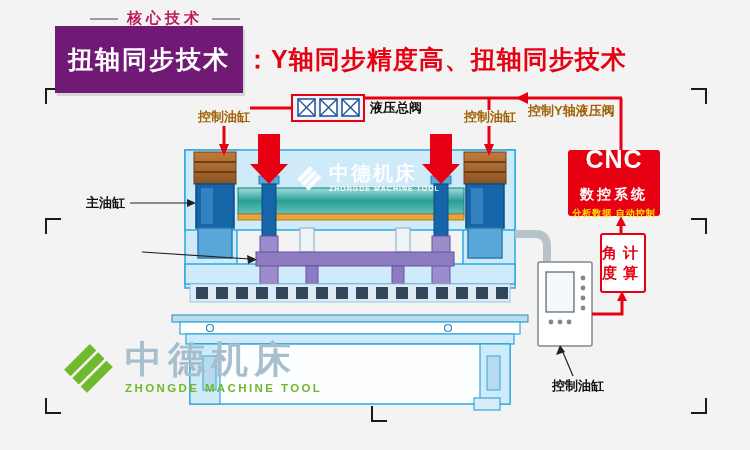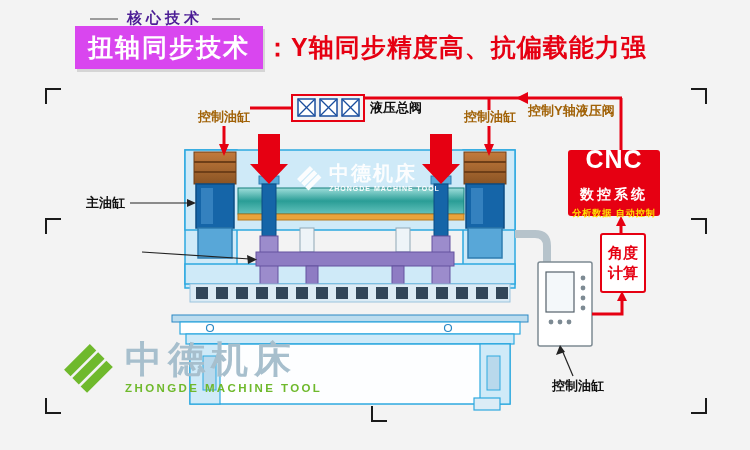--- a/index.html
+++ b/index.html
@@ -13,41 +13,41 @@
   .mark.tr{left:691px;top:88px;border-top:2px solid #1a1a1a;border-right:2px solid #1a1a1a;}
   .mark.ml{left:45px;top:218px;border-top:2px solid #1a1a1a;border-left:2px solid #1a1a1a;}
   .mark.mr{left:691px;top:218px;border-top:2px solid #1a1a1a;border-right:2px solid #1a1a1a;}
   .mark.bl{left:45px;top:398px;border-bottom:2px solid #1a1a1a;border-left:2px solid #1a1a1a;}
   .mark.br{left:691px;top:398px;border-bottom:2px solid #1a1a1a;border-right:2px solid #1a1a1a;}
   .mark.bc{left:371px;top:406px;border-bottom:2px solid #1a1a1a;border-left:2px solid #1a1a1a;}
 
   
   .tag-row{position:absolute;left:90px;top:9px;display:flex;align-items:center;gap:9px;}
   .tag-line{width:28px;height:2px;background:#9c9c9c;}
-  .tag-text{font-size:15px;font-weight:bold;color:#4c1d95;letter-spacing:4px;}
+  .tag-text{font-size:15px;font-weight:bold;color:#be185d;letter-spacing:4px;}
   .title-row{position:absolute;left:55px;top:26px;display:flex;align-items:center;}
-  .title-box{background:#d946ef;color:#fff;font-size:25px;font-weight:bold;letter-spacing:2px;
-             padding:5px 13px;box-shadow:2px 3px 0 rgba(0,0,0,.12);margin-left:20px;}
+  .title-box{background:#701a75;color:#fff;font-size:25px;font-weight:bold;letter-spacing:2px;
+             padding:17px 13px;box-shadow:2px 3px 0 rgba(0,0,0,.12);}
   .title-sub{color:#e60012;font-size:25px;font-weight:bold;letter-spacing:1px;margin-left:2px;white-space:nowrap;}
 
   
   .lbl{position:absolute;font-size:13px;font-weight:600;color:#111;white-space:nowrap;line-height:1.25;}
   .lbl.red{color:#a16207;}
   .lbl.center{text-align:center;}
 
   
   .cnc{position:absolute;left:568px;top:150px;width:92px;height:66px;background:#e60012;border-radius:3px;
        display:flex;flex-direction:column;align-items:center;justify-content:center;color:#fff;}
   .cnc .t{font-size:25px;font-weight:bold;line-height:1;letter-spacing:1px;}
   .cnc .s{font-size:14px;font-weight:bold;letter-spacing:3px;margin-top:14px;}
   .cnc .c{font-size:9px;font-weight:bold;color:#ffe100;letter-spacing:1px;margin-top:3px;}
 
   
   .angle{position:absolute;left:600px;top:233px;width:42px;height:56px;background:#fff;border:2px solid #e60012;
-         border-radius:3px;display:flex;flex-direction:column;align-items:center;justify-content:center;
+         border-radius:3px;display:flex;align-items:center;justify-content:center;
          color:#e60012;font-size:15px;font-weight:bold;line-height:1.35;}
 
   
   .watermark{position:absolute;left:296px;top:163px;display:flex;align-items:center;gap:7px;opacity:.95;}
   .watermark .cn{font-size:20px;font-weight:bold;color:#fff;letter-spacing:2px;line-height:1;}
   .watermark .en{font-size:7px;font-weight:bold;color:#fff;letter-spacing:1px;margin-top:2px;}
 
   
   .brand{position:absolute;left:62px;top:341px;display:flex;align-items:center;gap:11px;}
   .brand .cn{font-size:37px;font-weight:bold;color:#a7bfcd;letter-spacing:6px;line-height:1;}
@@ -66,21 +66,21 @@
   <div class="mark br"></div>
   <div class="mark bc"></div>
 
   <div class="tag-row">
     <span class="tag-line"></span>
     <span class="tag-text">核心技术</span>
     <span class="tag-line"></span>
   </div>
   <div class="title-row">
     <span class="title-box">扭轴同步技术</span>
-    <span class="title-sub">：Y轴同步精度高、抗偏载能力强</span>
+    <span class="title-sub">：Y轴同步精度高、扭轴同步技术</span>
   </div>
 
   <svg class="scene" width="750" height="450" viewBox="0 0 750 450">
     <defs>
       <linearGradient id="tealG" x1="0" y1="0" x2="0" y2="1">
         <stop offset="0" stop-color="#9fdedb"></stop>
           <stop offset="0.5" stop-color="#2a9d96"></stop>
           <stop offset="1" stop-color="#63c2bc"></stop>
       </linearGradient>
       <linearGradient id="brownG" x1="0" y1="0" x2="0" y2="1">

